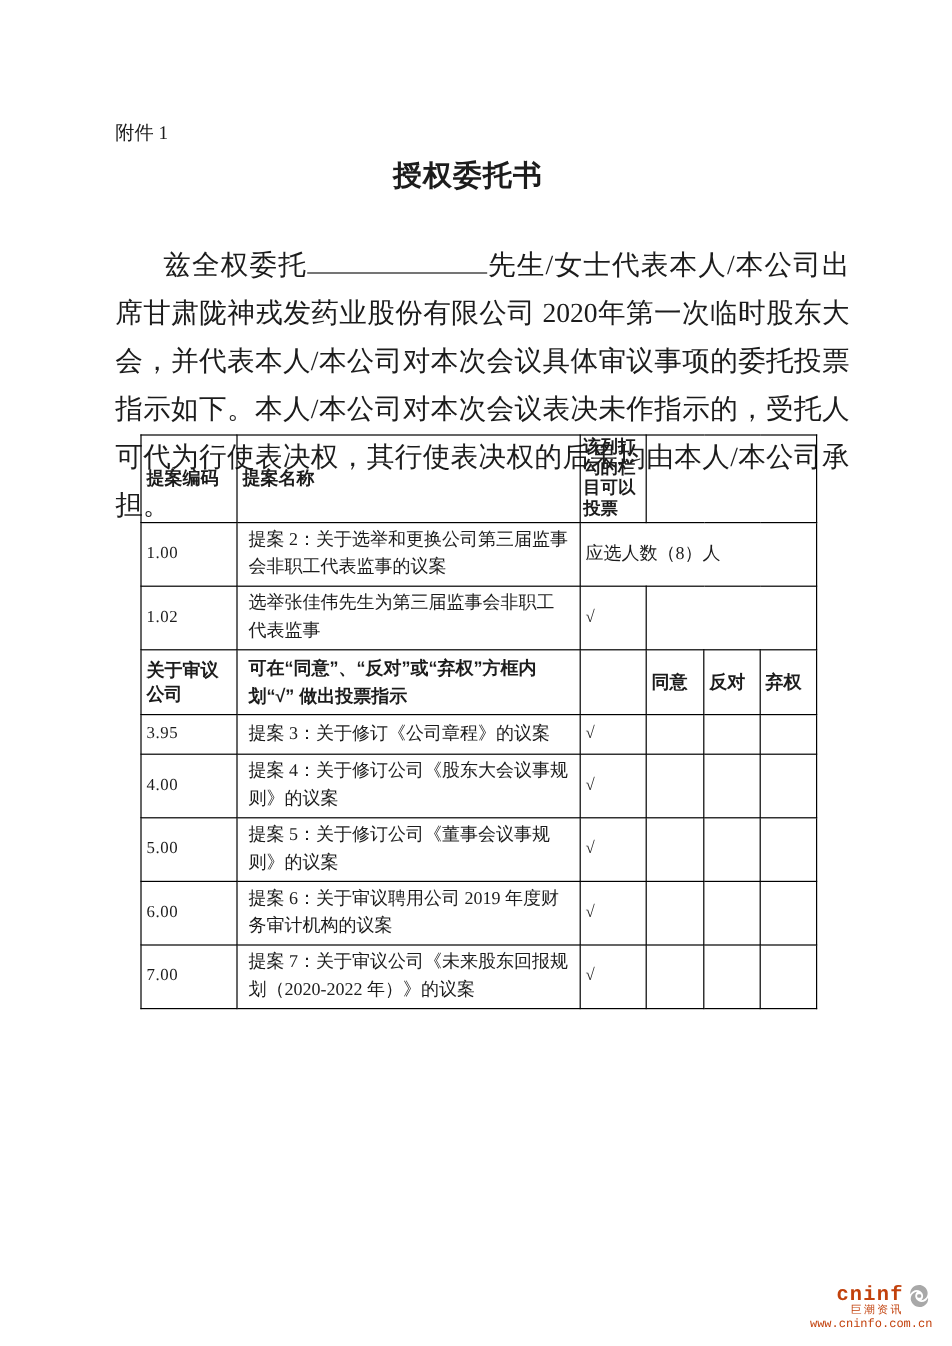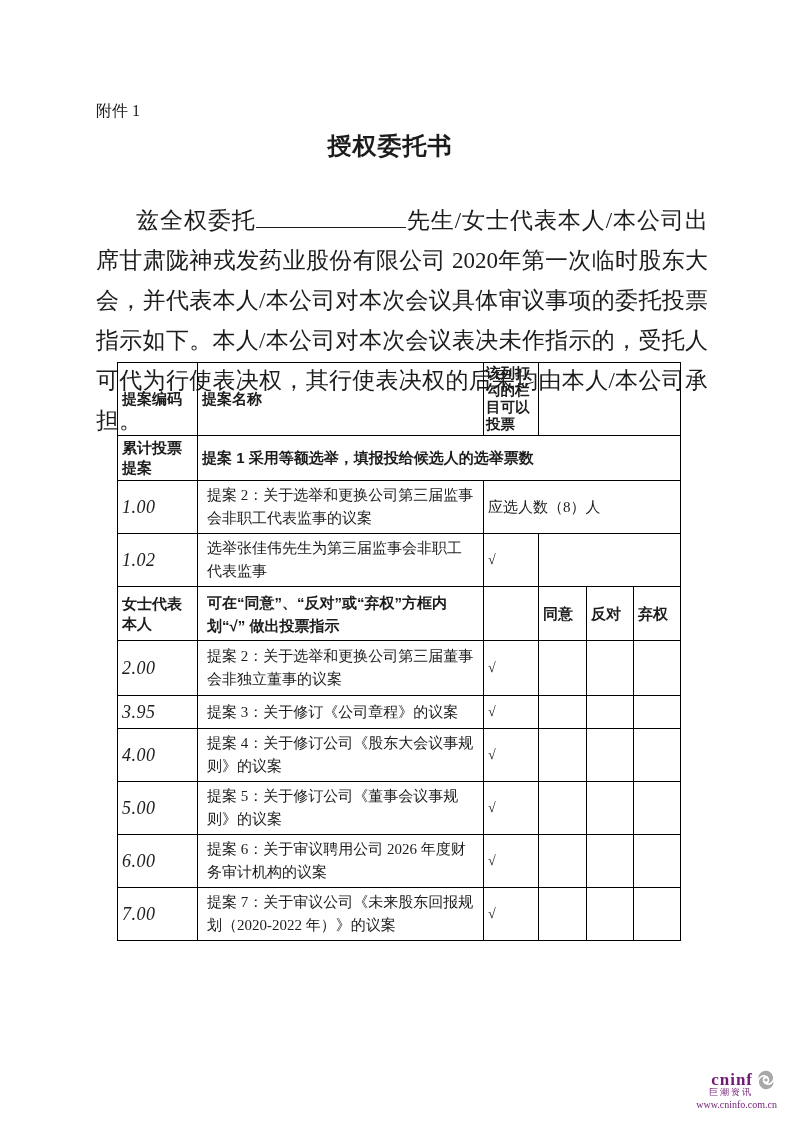--- a/index.html
+++ b/index.html
@@ -74,40 +74,39 @@
     text-align: left;
     padding: 3px 9px;
     line-height: 23px;
   }
   .vote-table td.bold {
     font-weight: bold;
     font-family: "Liberation Sans", "DejaVu Sans", sans-serif;
   }
   .vote-table td.code-cell {
     font-family: "Liberation Serif", "DejaVu Serif", serif;
-    font-size: 18px;
+    font-size: 14px;
     letter-spacing: 0.5px;
-    font-style: italic;
   }
   .vote-table td.tick-note-cell {
     padding: 2px 2px;
     line-height: 17px;
     font-size: 14.5px;
   }
   .vote-table td.tick-cell {
     font-size: 14px;
   }
 
   .watermark {
     position: absolute;
     right: 3px;
     top: 1069px;
     text-align: right;
-    color: #701a75;
-    font-family: Liberation Serif, serif;
+    color: #c2410c;
+    font-family: Liberation Mono, monospace;
     line-height: 1.1;
   }
   .wm-row {
     display: flex;
     align-items: center;
     justify-content: flex-end;
     gap: 2px;
   }
   .wm-brand {
     font-size: 17px;
@@ -147,56 +146,44 @@
       <col style="width:47px">
     </colgroup>
     <tbody>
       <tr style="height:72px">
         <td class="bold">提案编码</td>
         <td class="bold">提案名称</td>
         <td class="bold tick-note-cell">该列打勾的栏目可以投票</td>
         <td colspan="3"></td>
       </tr>
 
-      <tr style="height:40px">
-        <td class="bold">累计投票提案</td>
-        <td colspan="5" class="bold">提案 1 采用等额选举，填报投给候选人的选举票数</td>
-      </tr>
 
       <tr style="height:52px">
         <td class="code-cell">1.00</td>
         <td class="name-cell">提案 2：关于选举和更换公司第三届监事会非职工代表监事的议案</td>
         <td colspan="4">应选人数（8）人</td>
       </tr>
 
 
       <tr style="height:44px">
         <td class="code-cell">1.02</td>
         <td class="name-cell">选举张佳伟先生为第三届监事会非职工代表监事</td>
         <td class="tick-cell">√</td>
         <td colspan="3"></td>
       </tr>
 
       <tr style="height:54px">
-        <td class="bold">女士代表本人</td>
+        <td class="bold">关于审议公司</td>
         <td class="name-cell bold">可在“同意”、“反对”或“弃权”方框内划“√” 做出投票指示</td>
         <td></td>
         <td class="bold">同意</td>
         <td class="bold">反对</td>
         <td class="bold">弃权</td>
       </tr>
 
-      <tr style="height:55px">
-        <td class="code-cell">2.00</td>
-        <td class="name-cell">提案 2：关于选举和更换公司第三届董事会非独立董事的议案</td>
-        <td class="tick-cell">√</td>
-        <td></td>
-        <td></td>
-        <td></td>
-      </tr>
 
       <tr style="height:33px">
         <td class="code-cell">3.95</td>
         <td class="name-cell">提案 3：关于修订《公司章程》的议案</td>
         <td class="tick-cell">√</td>
         <td></td>
         <td></td>
         <td></td>
       </tr>
 
@@ -213,21 +200,21 @@
         <td class="code-cell">5.00</td>
         <td class="name-cell">提案 5：关于修订公司《董事会议事规则》的议案</td>
         <td class="tick-cell">√</td>
         <td></td>
         <td></td>
         <td></td>
       </tr>
 
       <tr style="height:47px">
         <td class="code-cell">6.00</td>
-        <td class="name-cell">提案 6：关于审议聘用公司 2026 年度财务审计机构的议案</td>
+        <td class="name-cell">提案 6：关于审议聘用公司 2019 年度财务审计机构的议案</td>
         <td class="tick-cell">√</td>
         <td></td>
         <td></td>
         <td></td>
       </tr>
 
       <tr style="height:50px">
         <td class="code-cell">7.00</td>
         <td class="name-cell">提案 7：关于审议公司《未来股东回报规划（2020-2022 年）》的议案</td>
         <td class="tick-cell">√</td>

